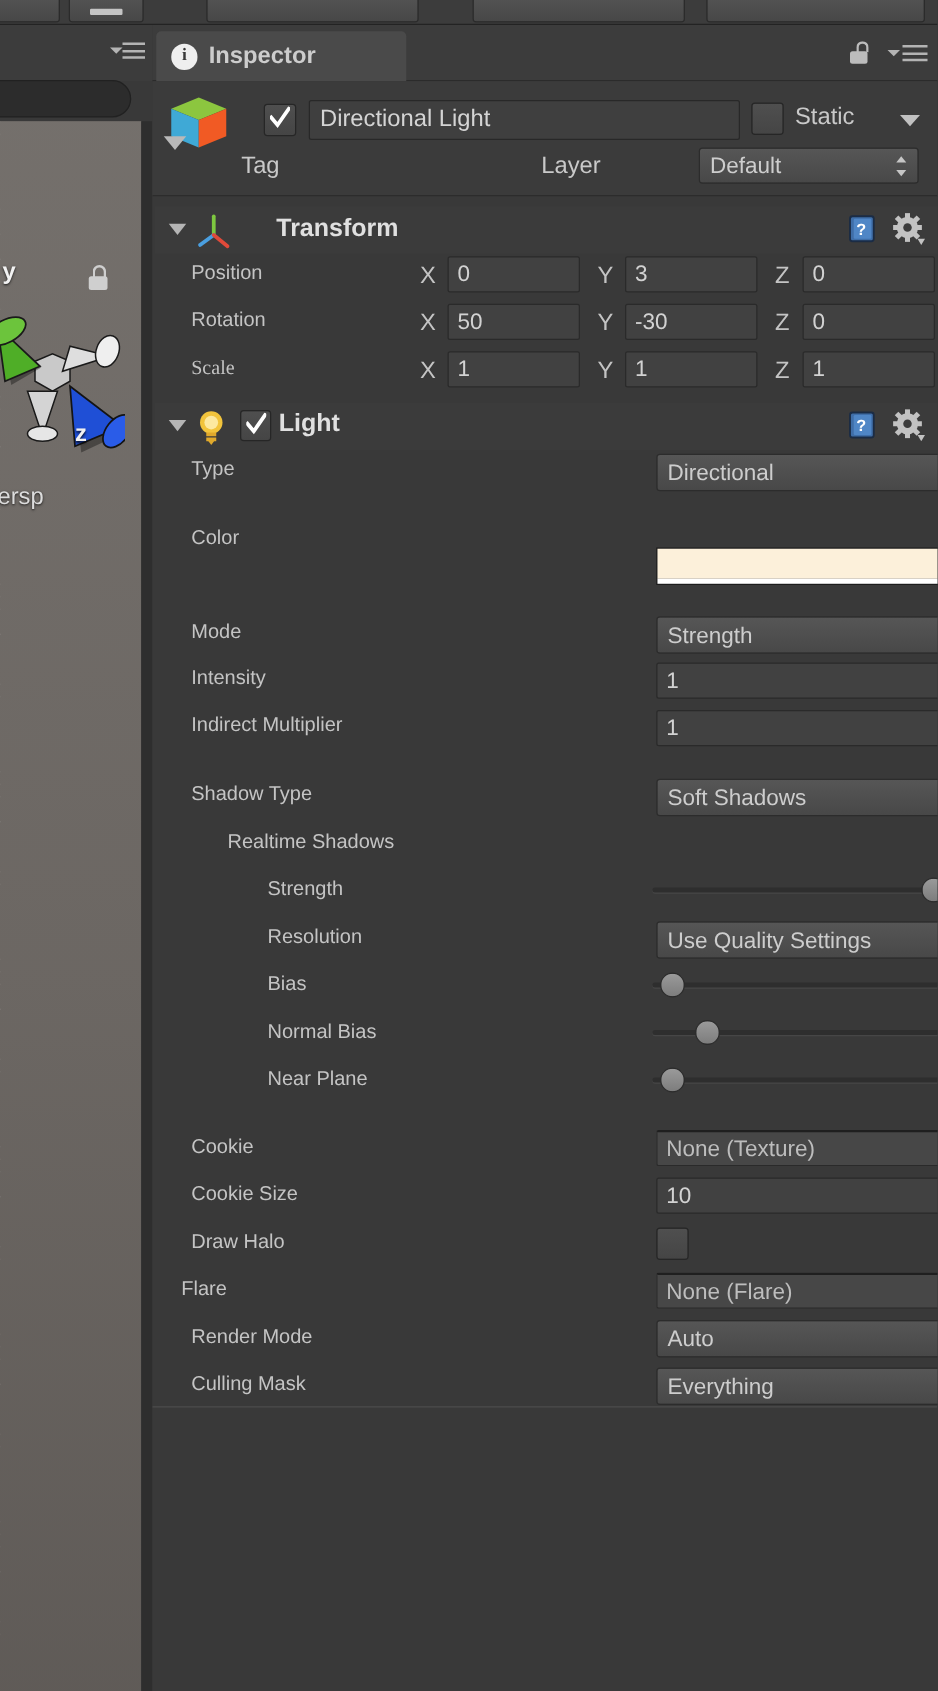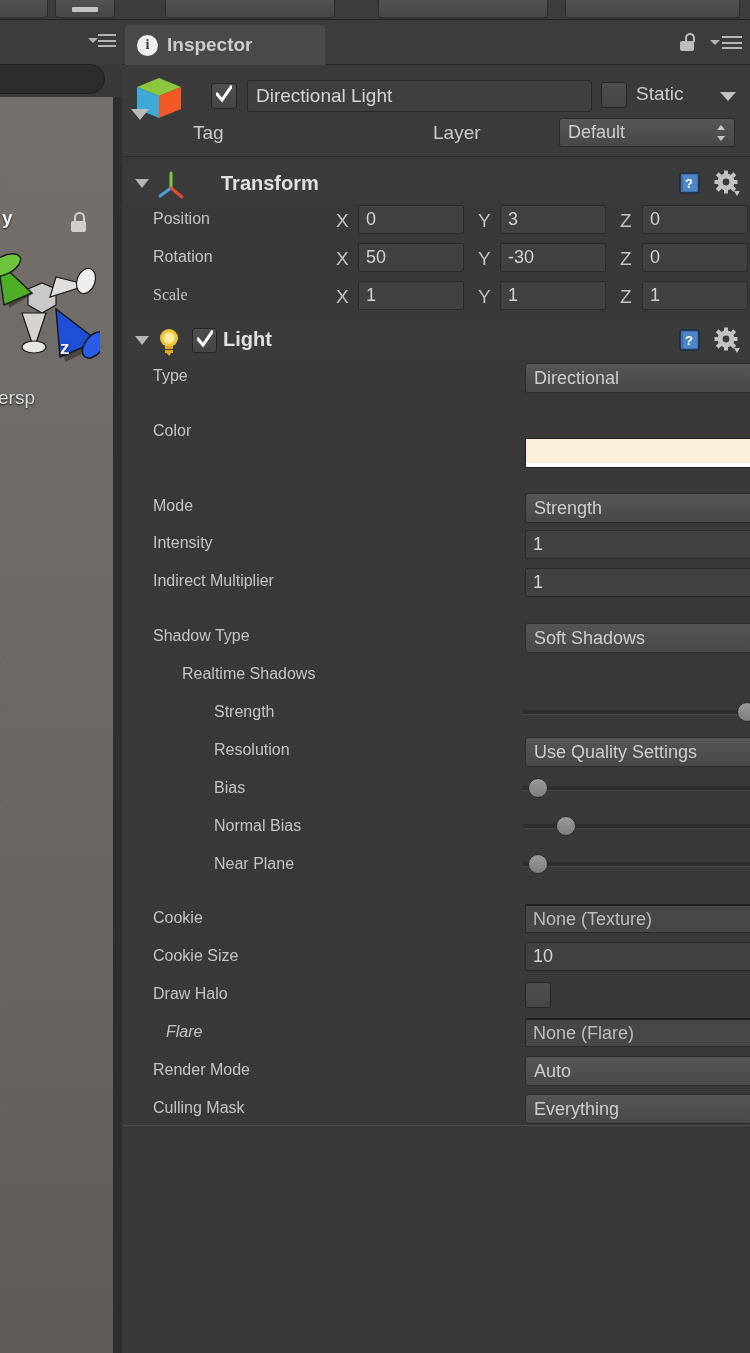--- a/index.html
+++ b/index.html
@@ -570,21 +570,21 @@
     </div>
 
   <div class="row-label" style="left:31px; top:927px;">Cookie Size</div>
   <div class="ufield" style="left:403px; top:922px; width:338px;">
     <span class="fval">10</span>
     </div>
 
   <div class="row-label" style="left:31px; top:965px;">Draw Halo</div>
   <div id="drawhalo-check" class="ucheckbox"></div>
 
-  <div class="row-label" style="left:44px; top:1003px;font-style:italic;">Flare</div>
+  <div class="row-label" style="left:23px; top:1003px;">Flare</div>
   <div class="ufield objfield" style="left:403px; top:998px; width:300px;">
     <span class="fval">None (Flare)</span>
     </div>
 
   <div class="row-label" style="left:31px; top:1041px;">Render Mode</div>
   <div class="udropdown" style="position:absolute; left:403px; top:1036px; width:338px; height:30px;">
     <span class="dval">Auto</span>
 
   </div>
 

